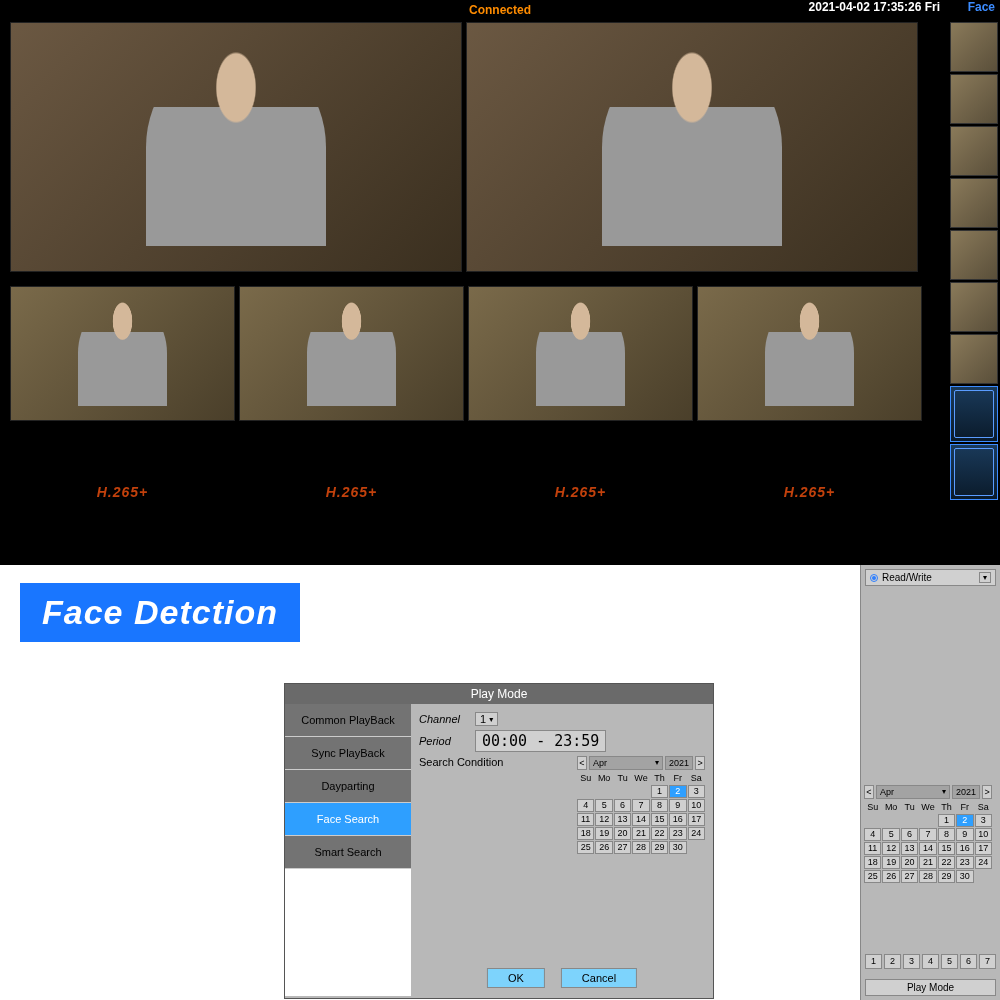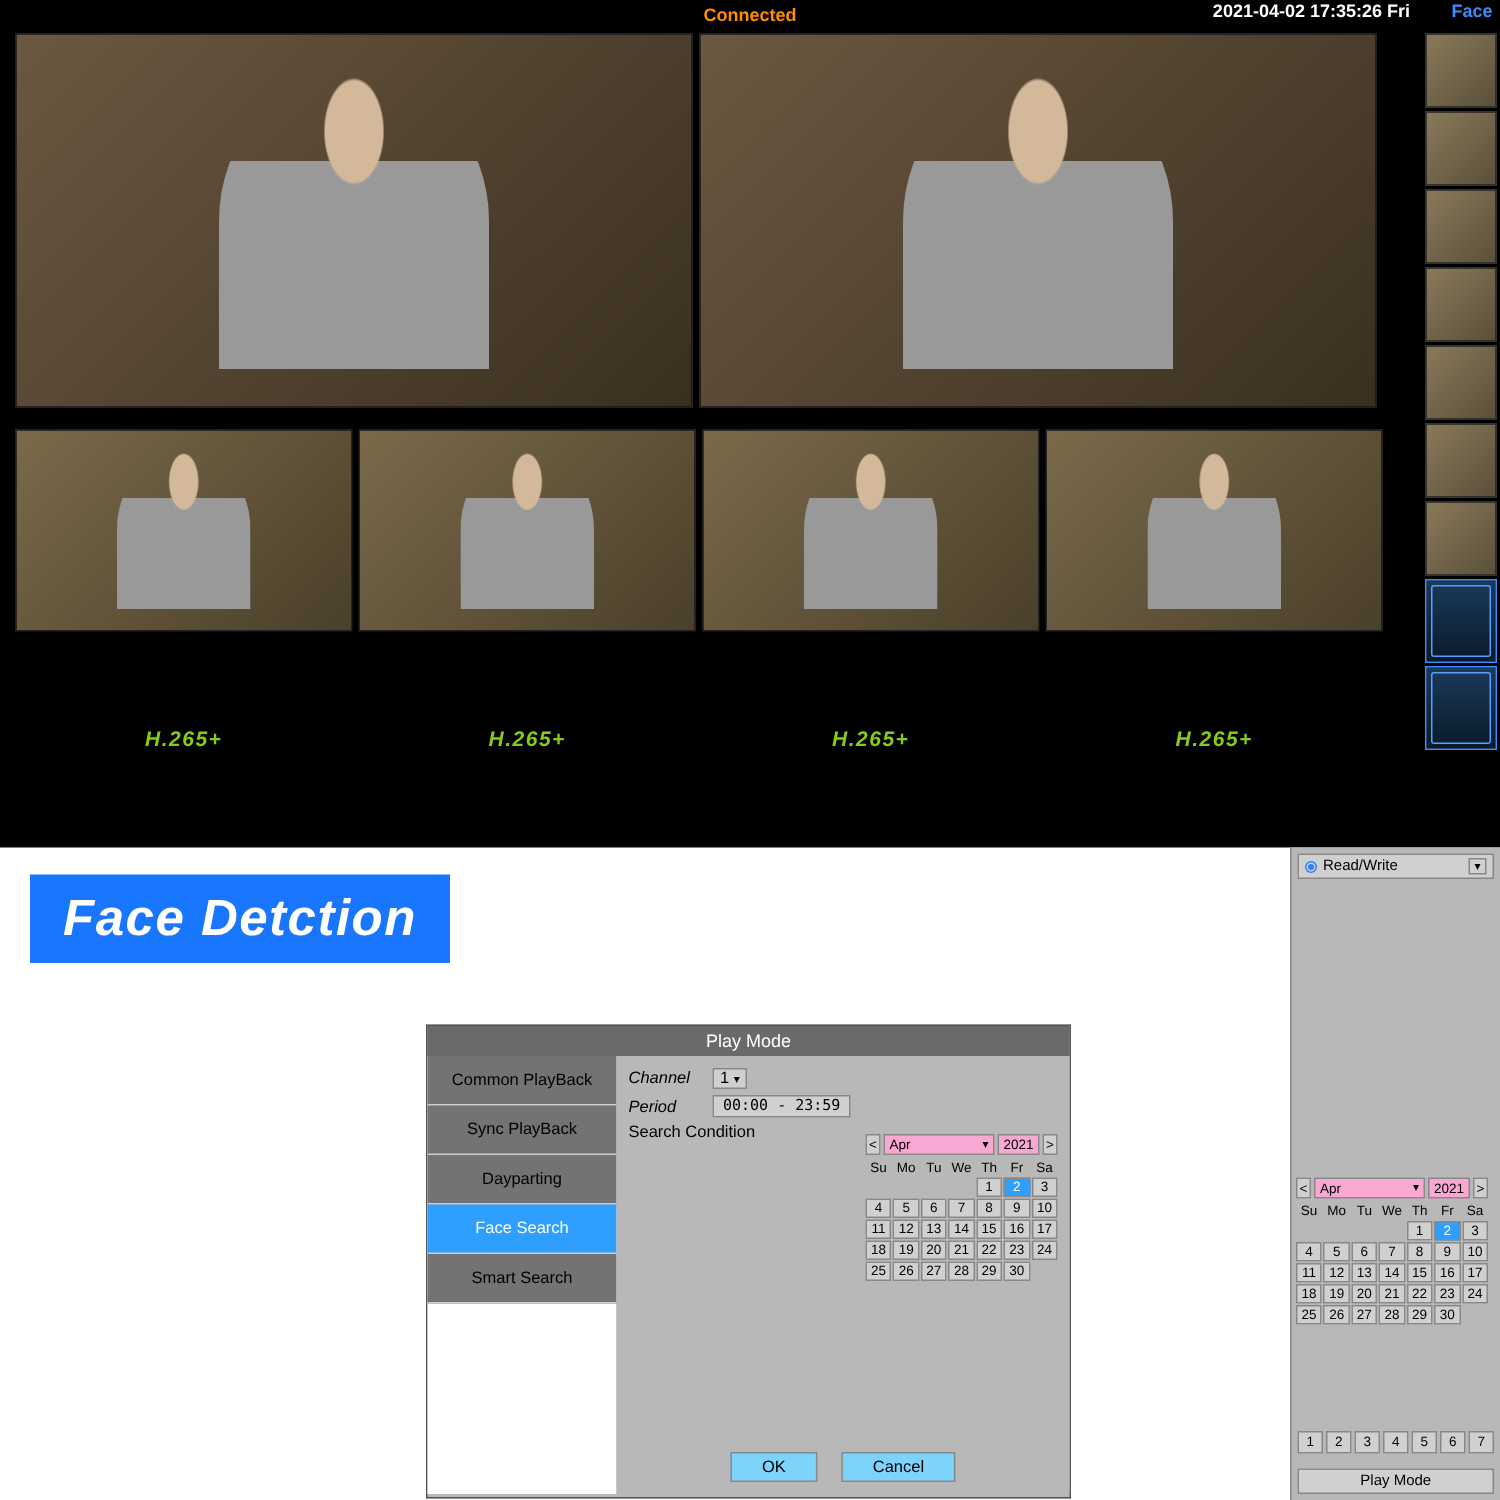--- a/index.html
+++ b/index.html
@@ -9,21 +9,21 @@
 .surveillance { position: relative; width: 1000px; height: 565px; background: #000; }
 .status-bar { display: flex; justify-content: center; align-items: center; height: 20px; font-size: 12px; font-weight: bold; color: #fff; position: relative; }
 .status-connected { color: #ff8c00; }
 .status-datetime { position: absolute; right: 60px; top: 0; color: #fff; font-weight: bold; }
 .status-face { position: absolute; right: 5px; top: 0; color: #3c8cff; }
 
 .video-grid { display: flex; width: 945px; height: 539px; flex-wrap: wrap; gap: 4px; padding: 2px 0 0 10px; }
 .video-large { width: 452px; height: 250px; background: linear-gradient(135deg, #6b5842, #3a2f1f); position: relative; overflow: hidden; border: 1px solid #222; }
 .video-small { width: 225px; height: 135px; background: linear-gradient(135deg, #7a6a4a, #4a3f2a); position: relative; overflow: hidden; border: 1px solid #222; }
 .video-tiny { width: 225px; height: 115px; background: #000; display: flex; align-items: center; justify-content: center; }
-.codec-label { color: #84cc16; font-weight: bold; font-style: italic; font-size: 14px; letter-spacing: 1px; }
+.codec-label { color: #c2410c; font-weight: bold; font-style: italic; font-size: 14px; letter-spacing: 1px; }
 
 .face-strip { position: absolute; right: 2px; top: 22px; width: 48px; display: flex; flex-direction: column; gap: 2px; }
 .face-thumb { width: 48px; height: 50px; background: linear-gradient(135deg, #8a7a5a, #5a4f3a); border: 1px solid #333; }
 .face-scan { width: 48px; height: 56px; background: linear-gradient(180deg, #1a3a5a, #0a1a2a); border: 1px solid #3c8cff; position: relative; }
 .face-scan::after { content: ''; position: absolute; inset: 3px; border: 1px solid #5a9cff; border-radius: 2px; }
 
 
 .person { position: absolute; width: 40%; height: 80%; left: 30%; top: 10%; background: radial-gradient(ellipse at 50% 20%, #d4b89a 15%, transparent 16%), linear-gradient(180deg, transparent 30%, #999 30%, #999 100%); border-radius: 50% 50% 0 0; }
 
 
@@ -35,27 +35,27 @@
 .dialog-title { background: #6a6a6a; color: #fff; text-align: center; padding: 3px 0; font-size: 12px; }
 .dialog-body { display: flex; height: calc(100% - 22px); }
 .dialog-tabs { width: 126px; background: #fff; display: flex; flex-direction: column; }
 .dialog-tab { padding: 10px 6px; text-align: center; border-bottom: 1px solid #ccc; font-size: 11px; cursor: pointer; background: #737373; }
 .dialog-tab.active { background: #2e9fff; color: #fff; }
 .dialog-content { flex: 1; background: #b8b8b8; padding: 8px; position: relative; }
 .field-row { display: flex; align-items: center; gap: 6px; margin-bottom: 4px; font-size: 11px; }
 .field-label { width: 50px; font-style: italic; }
 .select-sm { background: #d0d0d0; border: 1px solid #888; padding: 0 4px; font-size: 11px; display: flex; align-items: center; gap: 3px; }
 .chev { font-size: 8px; }
-.period-input { background: #d0d0d0; border: 1px solid #888; padding: 1px 6px; font-size: 10px; font-family: monospace; }
+.period-input { background: #d0d0d0; border: 1px solid #888; padding: 1px 6px; font-size: 15px; font-family: monospace; }
 
 
 .mini-cal { position: absolute; right: 8px; top: 52px; width: 128px; background: #b8b8b8; font-size: 9px; }
 .cal-nav { display: flex; align-items: center; gap: 2px; margin-bottom: 2px; }
 .cal-btn { width: 14px; height: 14px; border: 1px solid #888; background: #d0d0d0; text-align: center; line-height: 12px; font-size: 9px; cursor: pointer; }
-.cal-sel { flex: 1; border: 1px solid #888; background: #f9a8d4; text-align: center; line-height: 12px; font-size: 9px; display: flex; align-items: center; justify-content: space-between; padding: 0 3px; gap: 48px; }
+.cal-sel { flex: 1; border: 1px solid #888; background: #a3a3a3; text-align: center; line-height: 12px; font-size: 9px; display: flex; align-items: center; justify-content: space-between; padding: 0 3px; gap: 48px; }
 .cal-grid { display: grid; grid-template-columns: repeat(7, 1fr); gap: 1px; }
 .cal-head { text-align: center; font-size: 9px; padding: 1px 0; }
 .cal-day { border: 1px solid #888; background: #d0d0d0; text-align: center; font-size: 9px; line-height: 11px; cursor: pointer; }
 .cal-day.empty { border: none; background: transparent; }
 .cal-day.selected { background: #2e9fff; color: #fff; }
 
 .dialog-buttons { position: absolute; bottom: 8px; left: 50%; transform: translateX(-50%); display: flex; gap: 16px; }
 .dlg-btn { background: #7dd3fc; border: 1px solid #888; padding: 3px 20px; font-size: 11px; cursor: pointer; }
 
 

